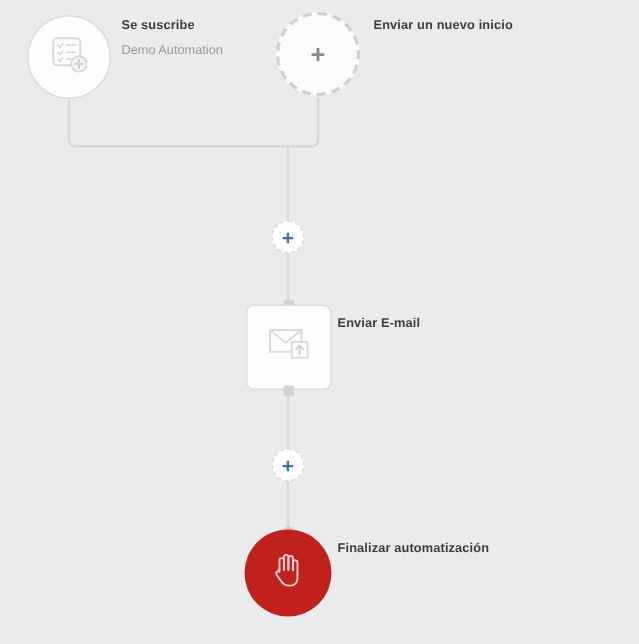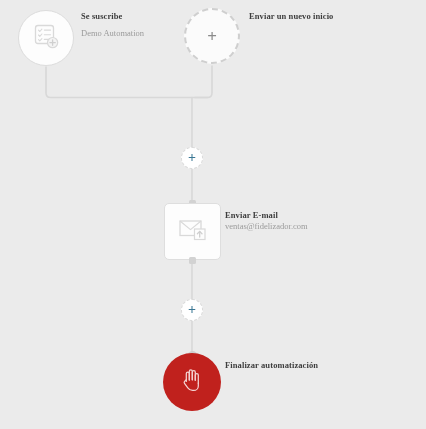--- a/index.html
+++ b/index.html
@@ -6,21 +6,20 @@
   html, body {
     width: 426px; height: 429px;
     background: #ebebeb;
     font-family: "Liberation Sans", sans-serif;
     overflow: hidden;
   }
   #canvas {
     position: relative;
     width: 382px; height: 429px;
     background: #ebebeb;
-    font-family: Liberation Serif, serif;
   }
   #wires { position: absolute; left: 0; top: 0; width: 426px; height: 429px; }
 
   .node { position: absolute; }
 
   
   .trigger-circle {
     left: 18px; top: 10px;
     width: 56px; height: 56px;
     border-radius: 50%;
@@ -166,21 +165,20 @@
         <rect x="16.5" y="12" width="10.5" height="10.5" fill="#fdfdfd" stroke="#d9d9d9" stroke-width="1.2"></rect>
         <line x1="21.7" y1="20" x2="21.7" y2="14.5" stroke="#cfcfcf" stroke-width="1.3" stroke-linecap="round"></line>
         <path d="M19.4 16.7 L21.7 14.4 L24 16.7" fill="none" stroke="#cfcfcf" stroke-width="1.3" stroke-linecap="round" stroke-linejoin="round"></path>
       </svg>
     </span>
   </div>
   <div class="port" id="port-bottom"></div>
 
   <div class="label-block" id="label-email">
     <div class="label-title">Enviar E-mail</div>
-    <div class="label-sub" style="margin-top:1px">ventas@fidelizador.com</div>
   </div>
 
   <div class="node wire-plus" id="plus-2">
     <span class="plus-glyph">+</span>
   </div>
 
   <div class="stop-port"></div>
   <div class="node stop-circle">
     <span>
       <svg width="26" height="28" viewBox="0 0 26 28" xmlns="http://www.w3.org/2000/svg">

